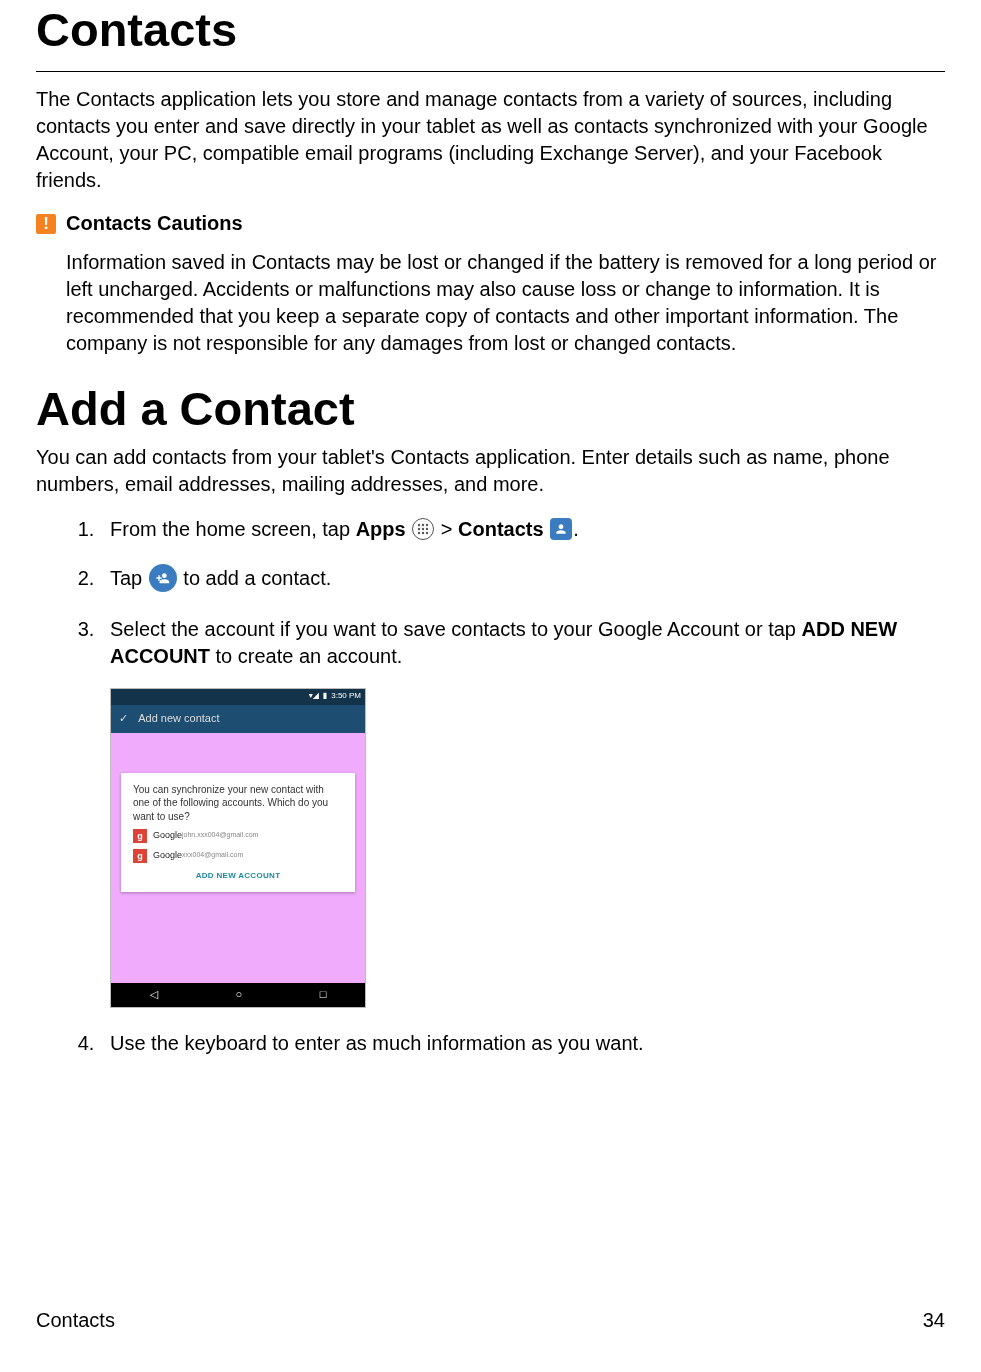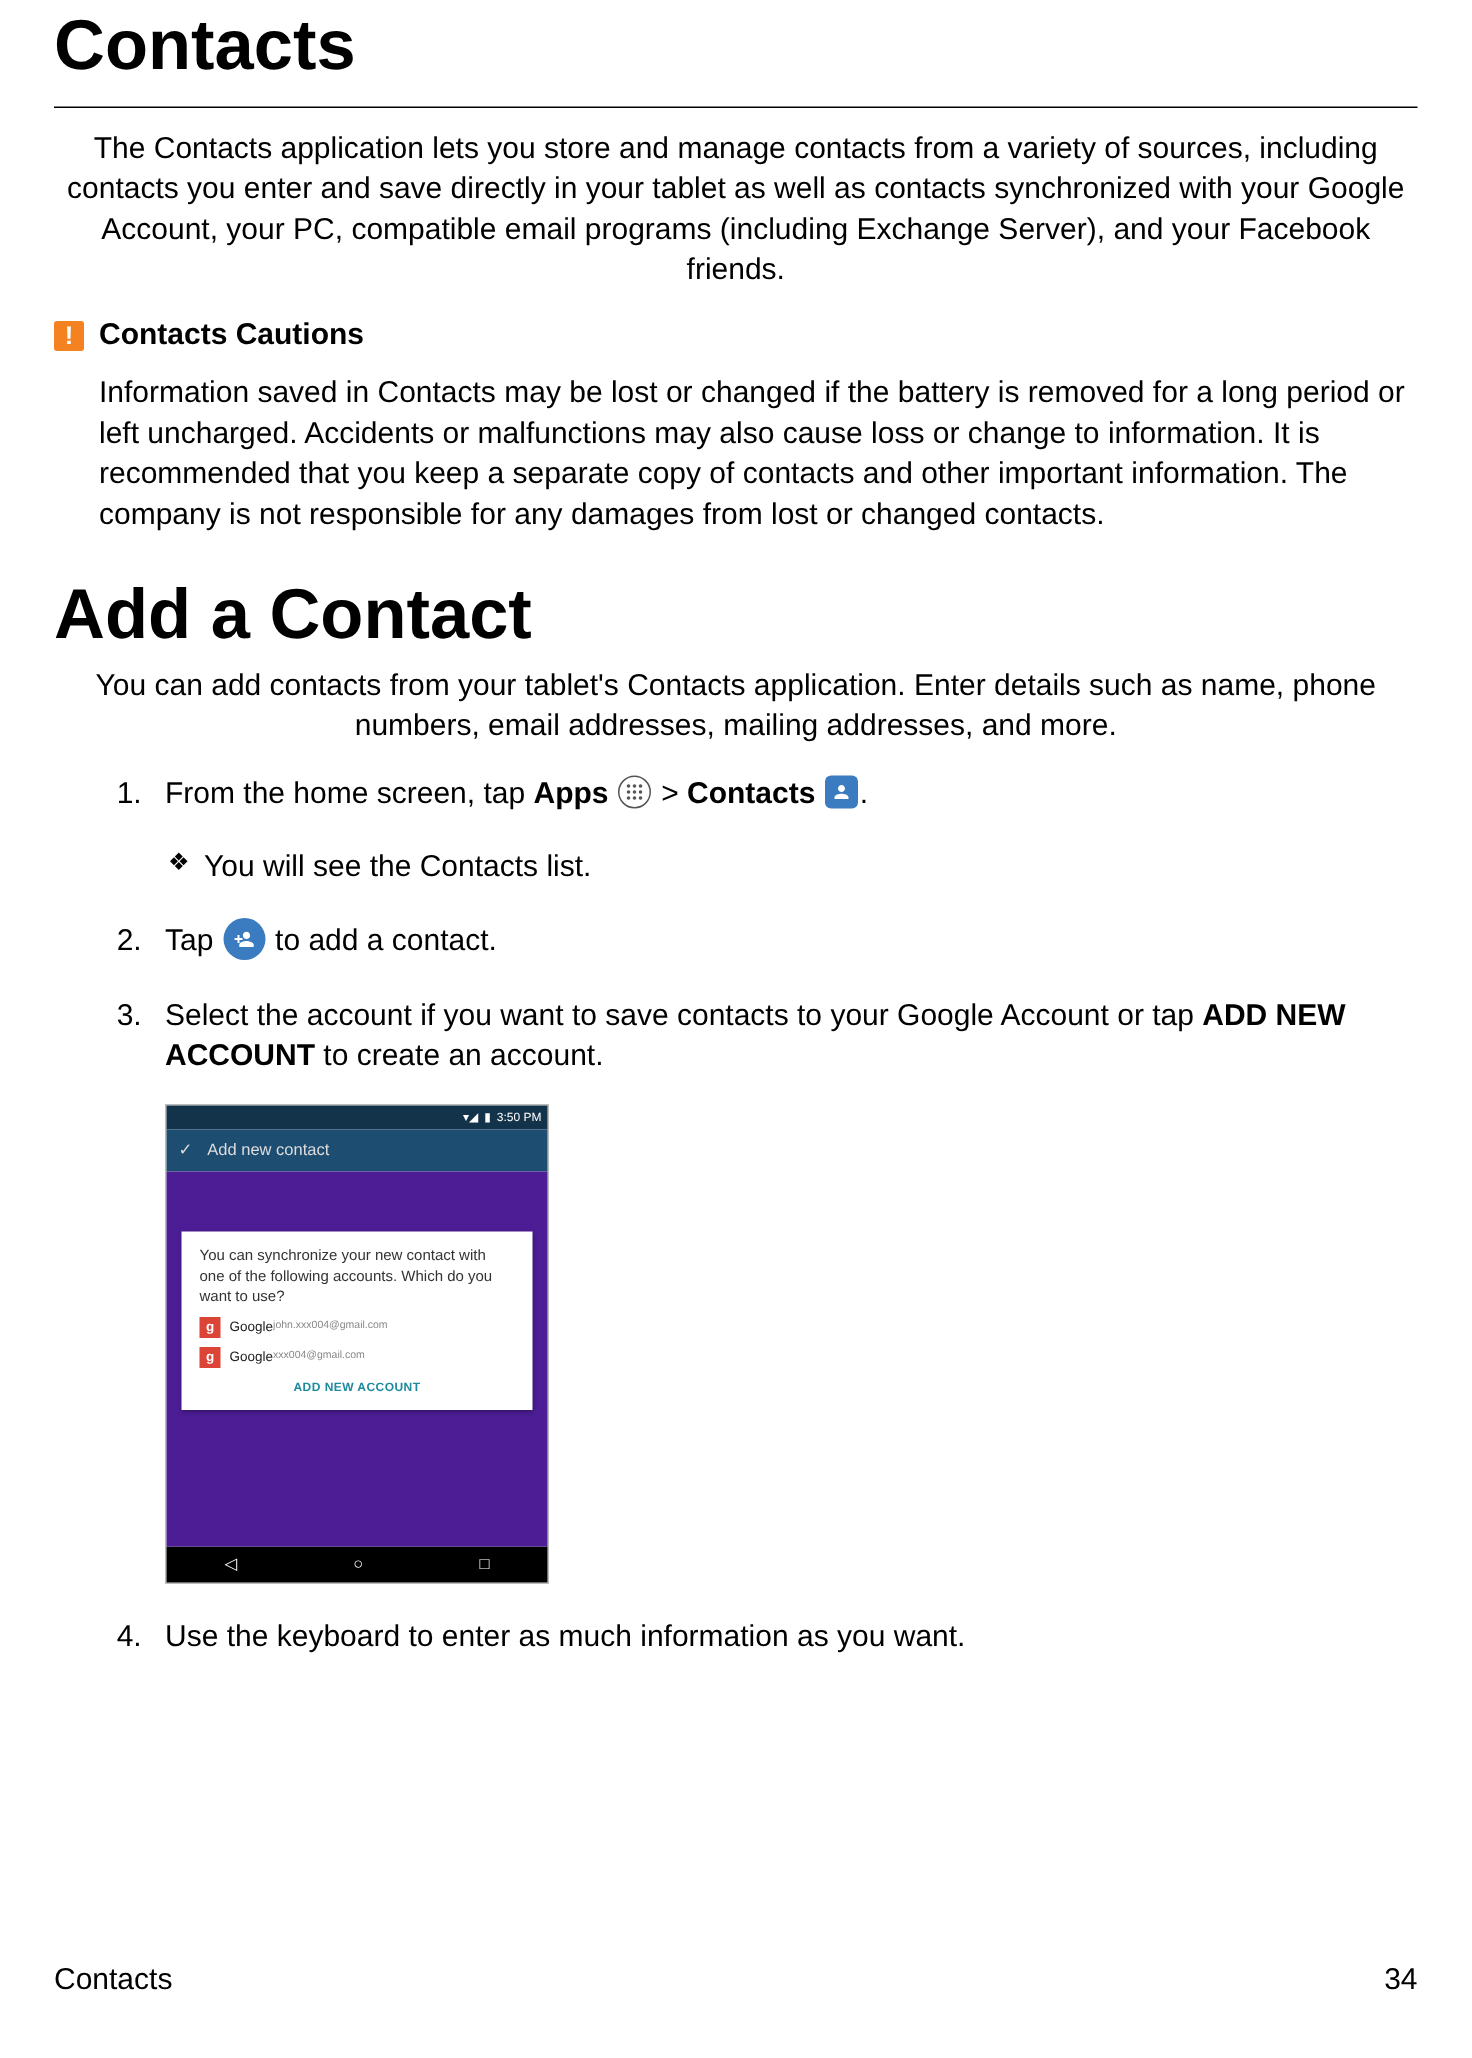--- a/index.html
+++ b/index.html
@@ -23,21 +23,20 @@
     margin-bottom: 8px;
   }
   h1.with-rule {
     border-bottom: 1.5px solid #000;
     padding-bottom: 14px;
     margin-bottom: 14px;
   }
   p.body {
     line-height: 1.35;
     margin-bottom: 18px;
-    text-align: center;
   }
   .caution-block {
     margin-bottom: 22px;
   }
   .caution-head {
     display: flex;
     align-items: center;
     gap: 10px;
     margin-bottom: 14px;
   }
@@ -124,21 +123,21 @@
     background:#13334a; height:16px;
     display:flex; justify-content:flex-end; align-items:center;
     padding:0 4px; gap:4px; color:#fff; font-size:8px;
   }
   .shot .titlebar {
     background:#1d4e72; height:28px;
     display:flex; align-items:center; gap:10px; color:#ddd;
     padding:0 8px; font-size:11px;
   }
   .shot .body {
-    background:#4c1d95; height:250px; position:relative;
+    background:#f0abfc; height:250px; position:relative;
     padding-top:40px;
   }
   .shot .dialog {
     background:#fff; margin:0 10px; padding:10px 12px;
     box-shadow:0 1px 3px rgba(0,0,0,0.3);
     font-size:9px; color:#333;
   }
   .shot .dlg-title { font-size:10px; margin-bottom:4px; }
   .shot .g-row { display:flex; align-items:center; gap:6px; margin-top:6px; }
   .shot .g-badge { width:14px; height:14px; background:#db4437; color:#fff; display:inline-flex; align-items:center; justify-content:center; font-size:9px; font-weight:700; }
@@ -196,23 +195,20 @@
             <circle cx="6" cy="10" r="1.2"></circle>
             <circle cx="10" cy="10" r="1.2"></circle>
           </g>
         </svg>
     </span><span> &gt; </span><span class="bold">Contacts</span>
     <span class="icon-inline contacts-icon">
       <svg viewBox="0 0 24 24">
           <path d="M12 12c2.2 0 4-1.8 4-4s-1.8-4-4-4-4 1.8-4 4 1.8 4 4 4zm0 2c-2.7 0-8 1.3-8 4v2h16v-2c0-2.7-5.3-4-8-4z"></path>
         </svg>
     </span><span>.</span>
-    <div class="sub">
-      <span class="sub-bullet">❖</span><span>You will see the Contacts list.</span>
-    </div>
   </li>
 
   <li>
     <span>Tap </span><span class="icon-inline add-icon">
       <svg viewBox="0 0 24 24">
           <path d="M14 12c2 0 3.6-1.6 3.6-3.6S16 4.8 14 4.8 10.4 6.4 10.4 8.4 12 12 14 12zm-7-1V8H5v3H2v2h3v3h2v-3h3v-2H7zm7 3c-2.4 0-7.2 1.2-7.2 3.6V20h14.4v-2.4c0-2.4-4.8-3.6-7.2-3.6z"></path>
         </svg>
     </span><span> to add a contact.</span>
   </li>
 

